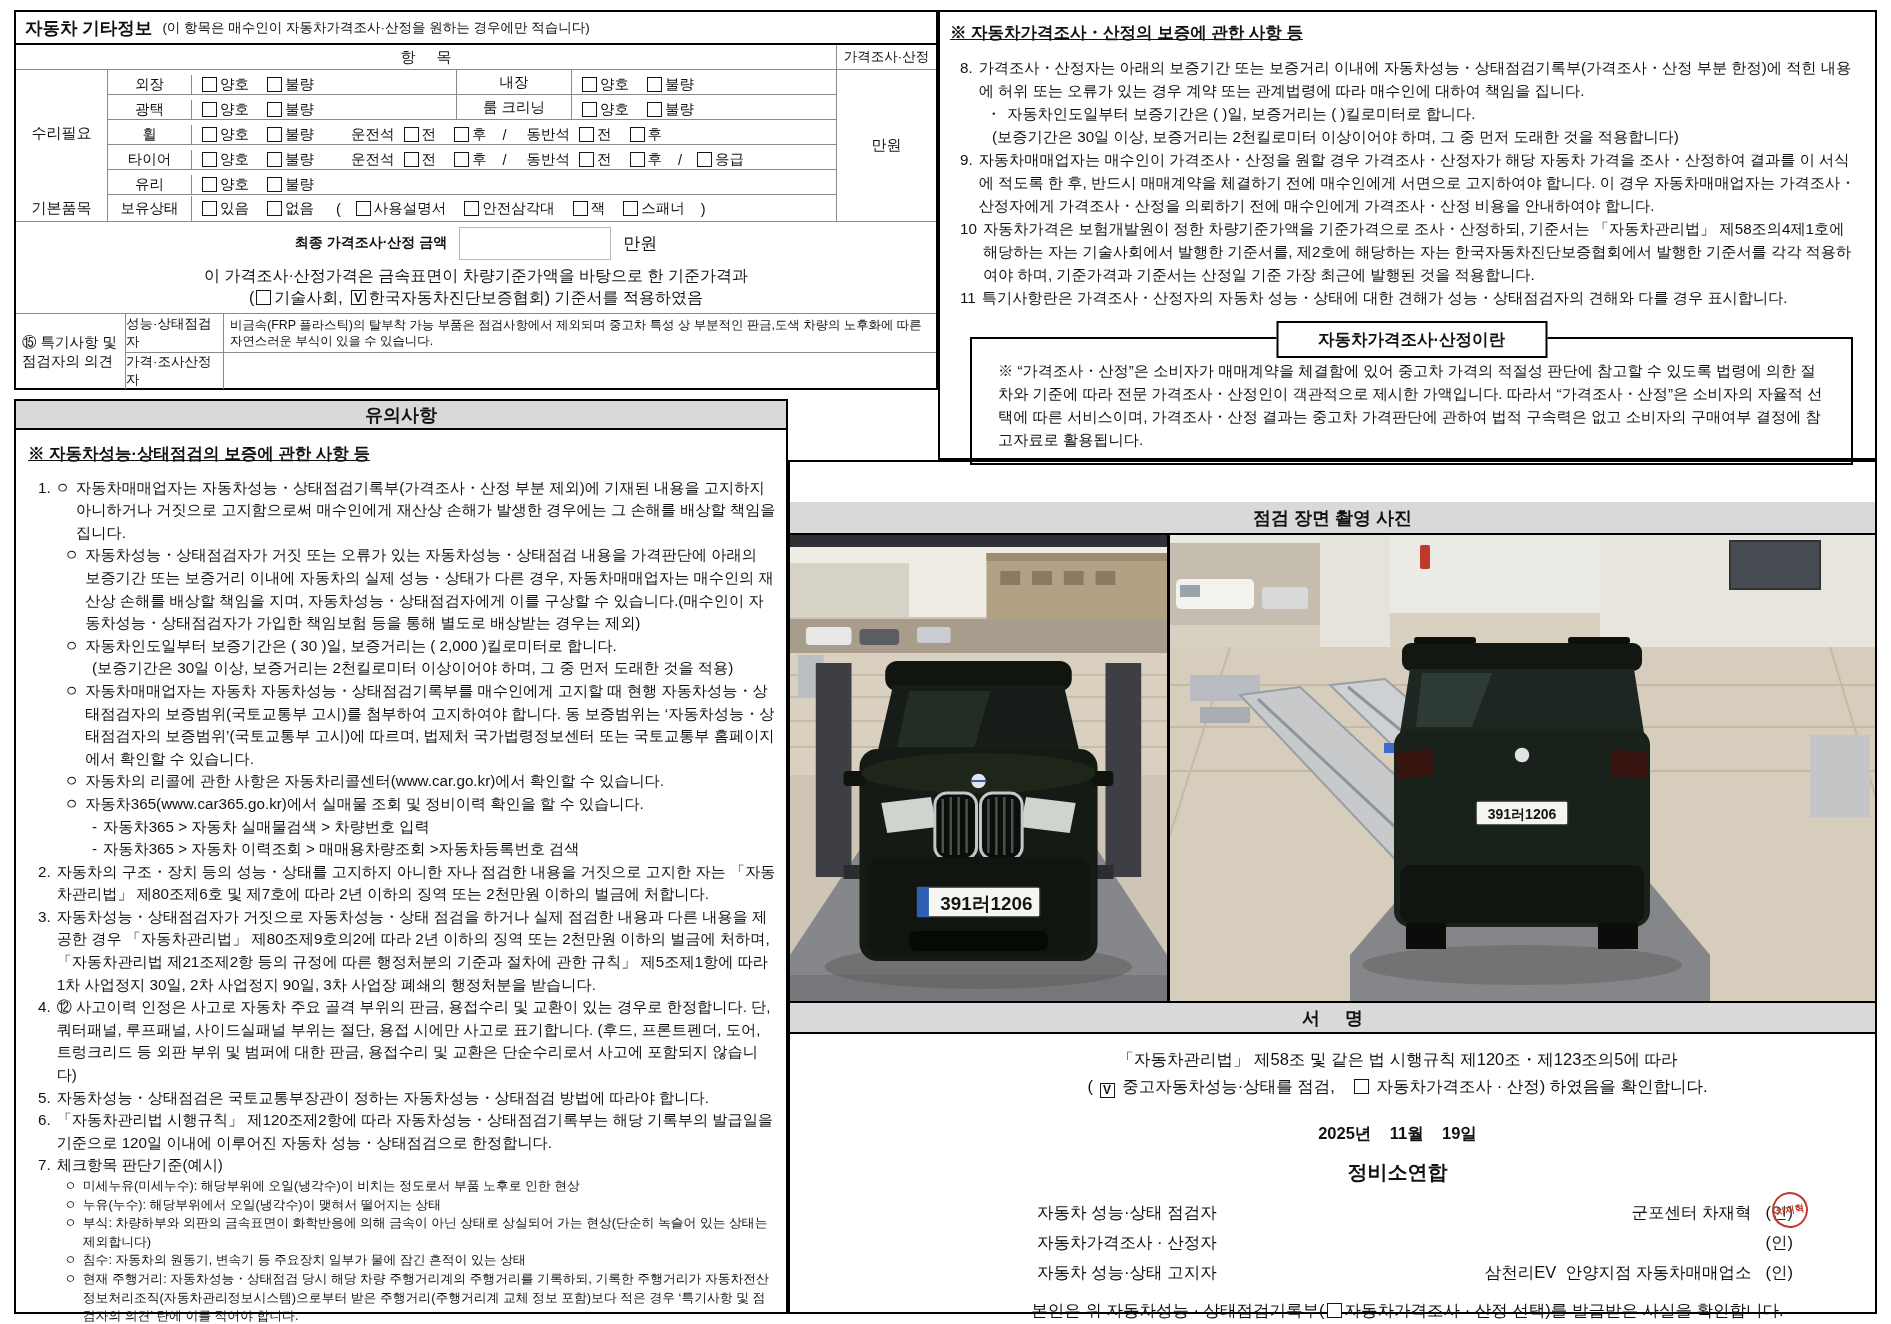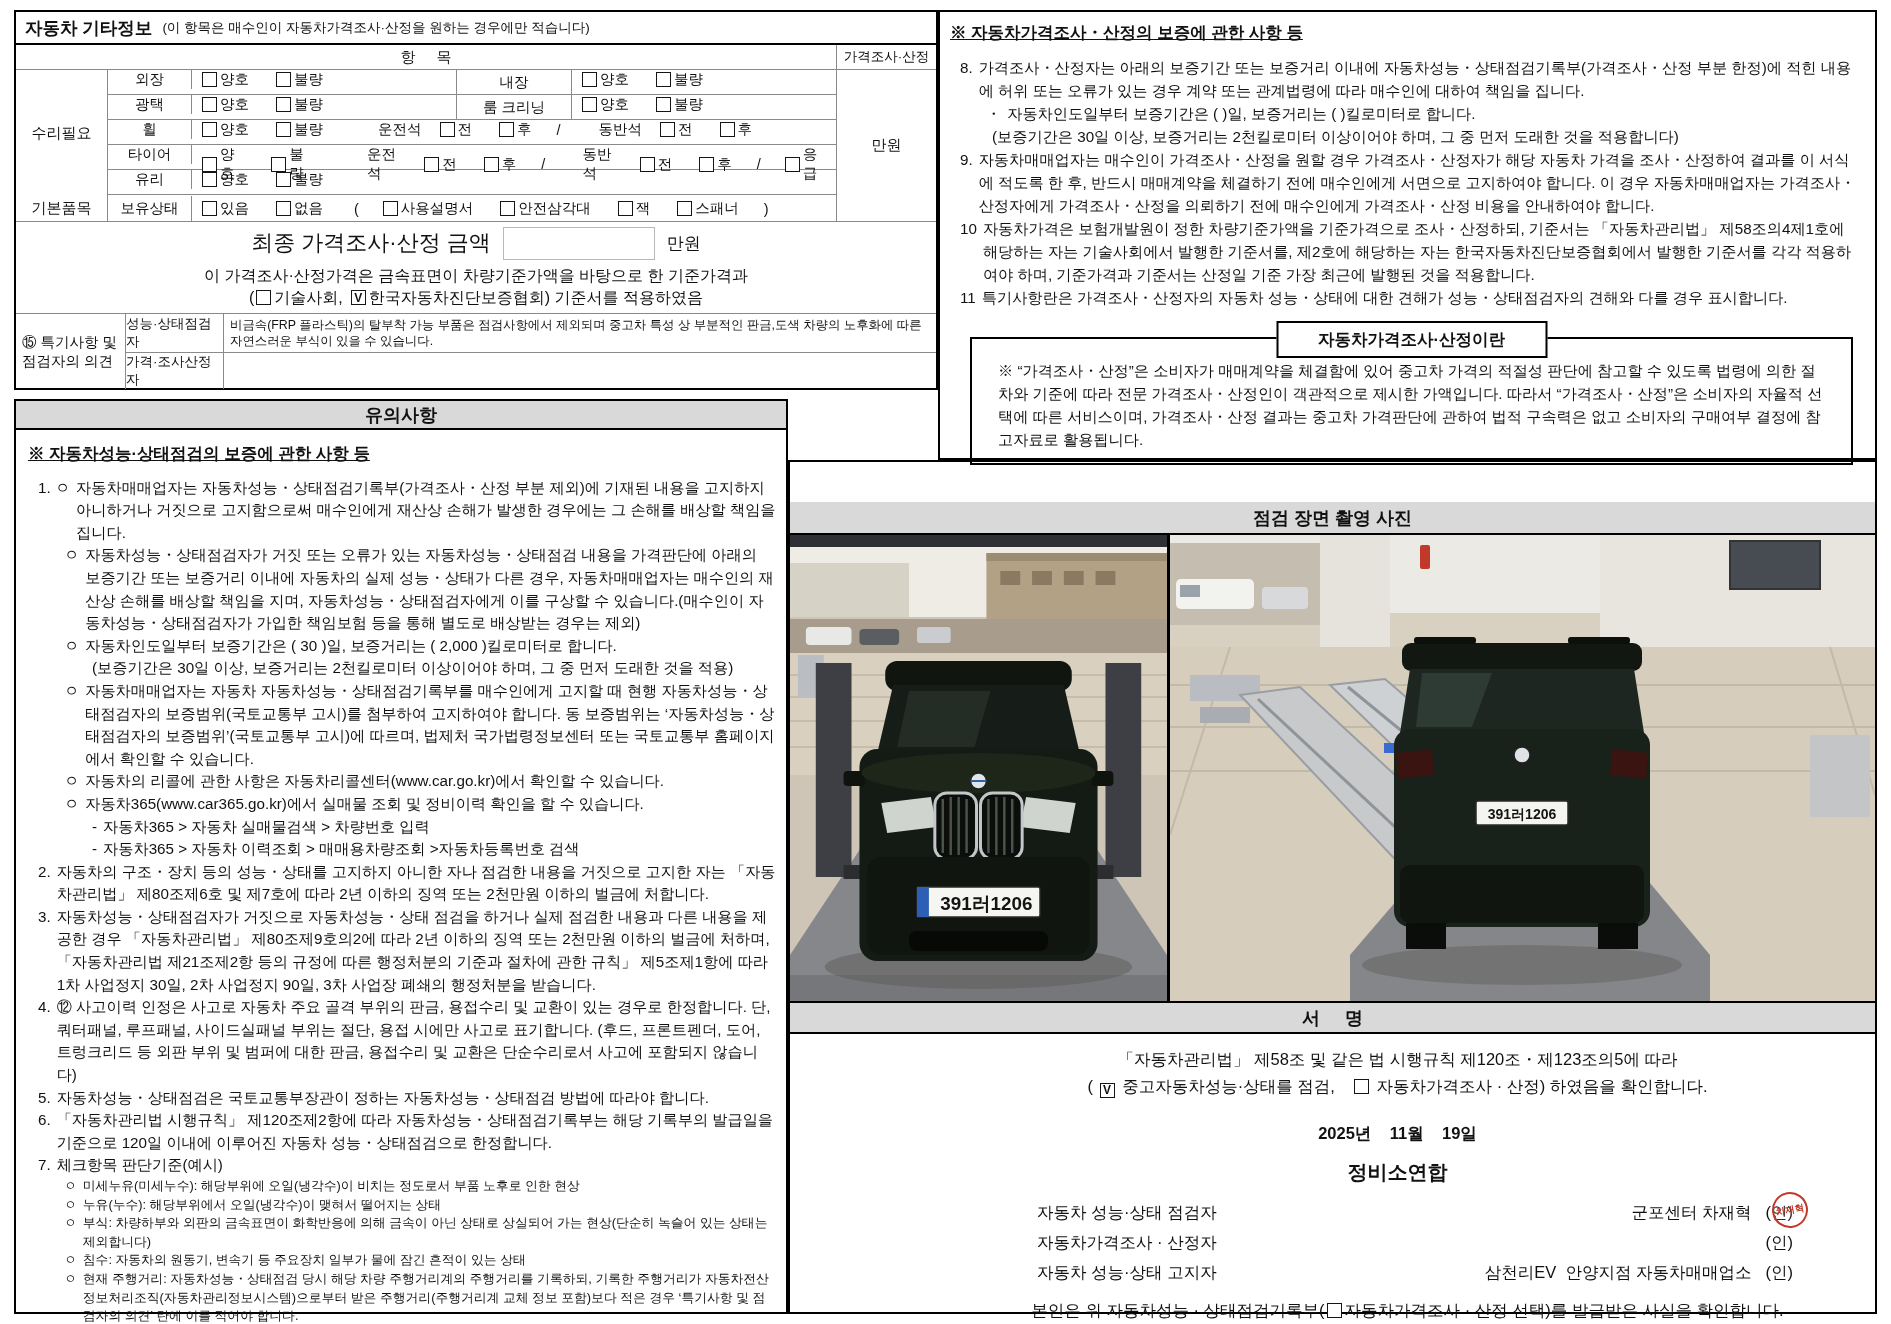--- a/index.html
+++ b/index.html
@@ -22,32 +22,32 @@
   .tl-sub { font-size:13.5px; margin-left:10px; }
   .row { display:flex; }
   .hrow { height:25px; border-bottom:1px solid #8a8a8a; font-size:15px; flex:none; }
   .c-item { flex:1; display:flex; align-items:center; justify-content:center; }
   .c-price { width:100px; border-left:1px solid #8a8a8a; display:flex; align-items:center; justify-content:center; font-size:13.5px; }
   .bodyrow { flex:none; display:flex; height:151px; }
   .leftpart { flex:1; display:flex; flex-direction:column; }
   .repairwrap { display:flex; height:126px; }
   .c1 { width:92px; border-right:1px solid #8a8a8a; display:flex; align-items:center; justify-content:center; font-size:15px; flex:none; }
   .rrows { flex:1; display:flex; flex-direction:column; }
-  .irow { height:25px; border-bottom:1px solid #8a8a8a; display:flex; align-items:flex-start; font-size:14.5px; }
+  .irow { height:25px; border-bottom:1px solid #8a8a8a; display:flex; align-items:flex-end; font-size:14.5px; }
   .irow:last-child { border-bottom:1px solid #8a8a8a; }
   .c2 { width:84px; border-right:1px solid #8a8a8a; display:flex; align-items:center; justify-content:center; flex:none; }
-  .cnt { flex:1; display:flex; align-items:center; padding-left:8px; gap:16px; }
+  .cnt { flex:1; display:flex; align-items:center; padding-left:8px; gap:7px; }
   .mid { width:116px; border-left:1px solid #8a8a8a; border-right:1px solid #8a8a8a; display:flex; align-items:center; justify-content:center; flex:none; align-self:stretch; }
   .opt { display:inline-flex; align-items:center; margin-right:9px; }
   .gap { width:14px; }
   .pcell { width:100px; border-left:1px solid #8a8a8a; display:flex; align-items:center; justify-content:center; font-size:15px; flex:none; }
   .basicrow { height:25px; display:flex; font-size:14.5px; }
   .finalsec { border-top:1px solid #8a8a8a; height:92px; display:flex; flex-direction:column; align-items:center; justify-content:center; flex:none; }
   .finline { display:flex; align-items:center; gap:12px; margin-bottom:5px; }
-  .finlabel { font-size:22px; font-weight:400; }
+  .finlabel { font-size:14px; font-weight:700; }
   .finbox { width:152px; height:33px; border:1px solid #b8b8b8; background:#fff; }
   .finunit { font-size:17px; }
   .basis { font-size:16px; line-height:22px; display:flex; align-items:center; }
   .specsec { border-top:1px solid #8a8a8a; flex:1; display:flex; font-size:14.5px; }
   .sp1 { width:110px; border-right:1px solid #8a8a8a; display:flex; align-items:center; padding-left:6px; font-size:14.5px; flex:none; }
   .sprows { flex:1; display:flex; flex-direction:column; }
   .sprow { flex:1; display:flex; border-bottom:1px solid #8a8a8a; }
   .sprow:last-child { border-bottom:none; }
   .sp2 { width:98px; border-right:1px solid #8a8a8a; display:flex; align-items:center; justify-content:center; font-size:13.5px; flex:none; }
   .sptext { flex:1; font-size:12.4px; line-height:16px; padding:3px 6px; display:flex; align-items:center; }

